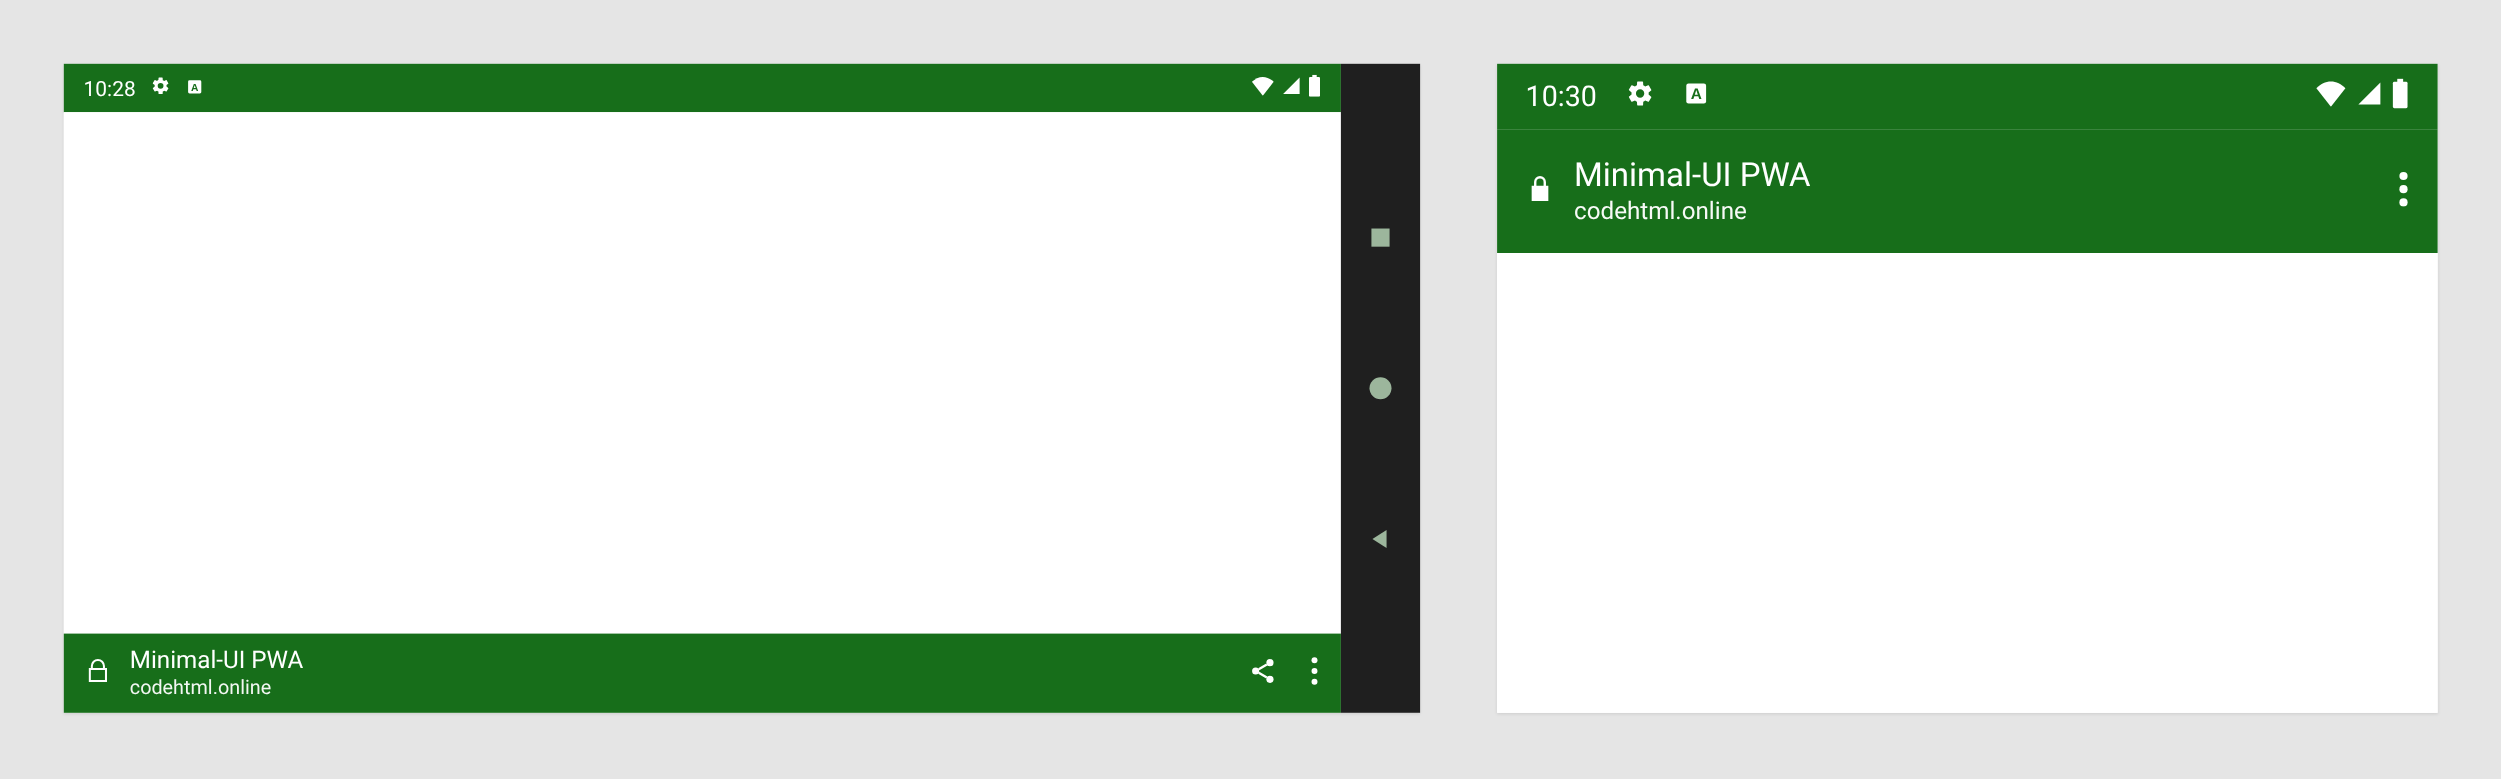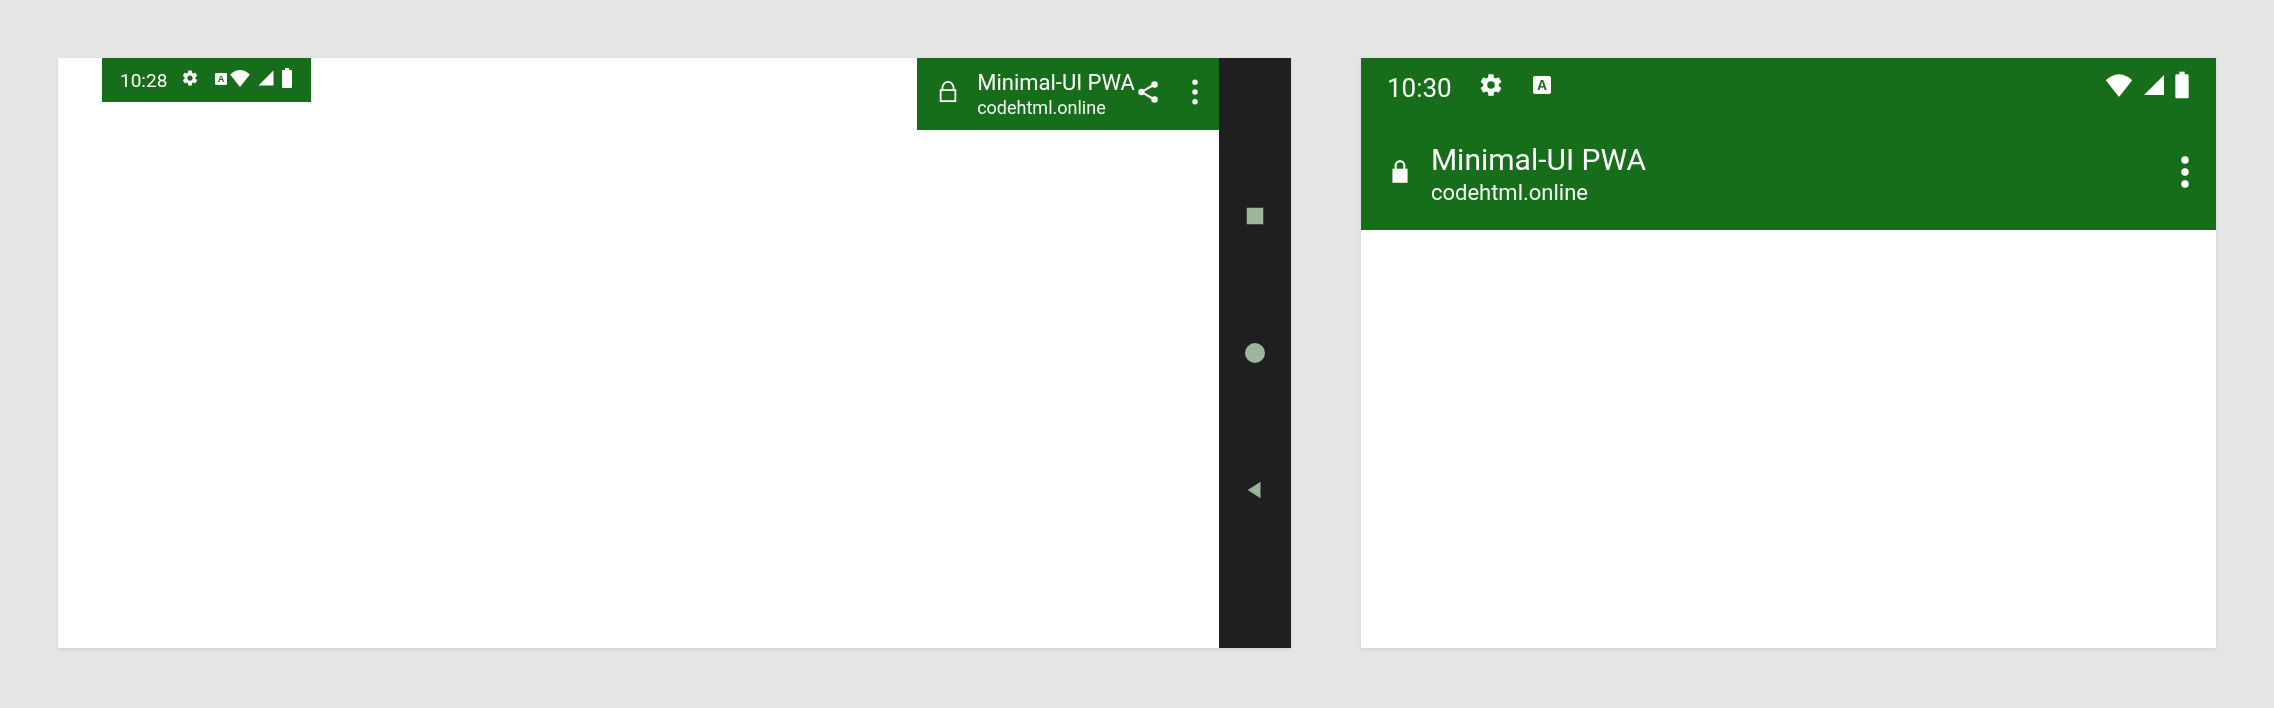--- a/index.html
+++ b/index.html
@@ -22,22 +22,21 @@
     .device-left {
       width: 1240px;
       height: 590px;
       display: flex;
       background: #fff;
       box-shadow: 0 1px 3px rgba(0,0,0,0.1);
     }
     .device-left .screen {
       flex: 1;
       display: flex;
-      flex-direction: row;
-      margin-left: 44px;
+      flex-direction: column;
     }
     .status-bar {
       background: #176e1a;
       color: #fff;
       height: 44px;
       display: flex;
       align-items: center;
       justify-content: space-between;
       padding: 0 18px;
       font-size: 19px;

